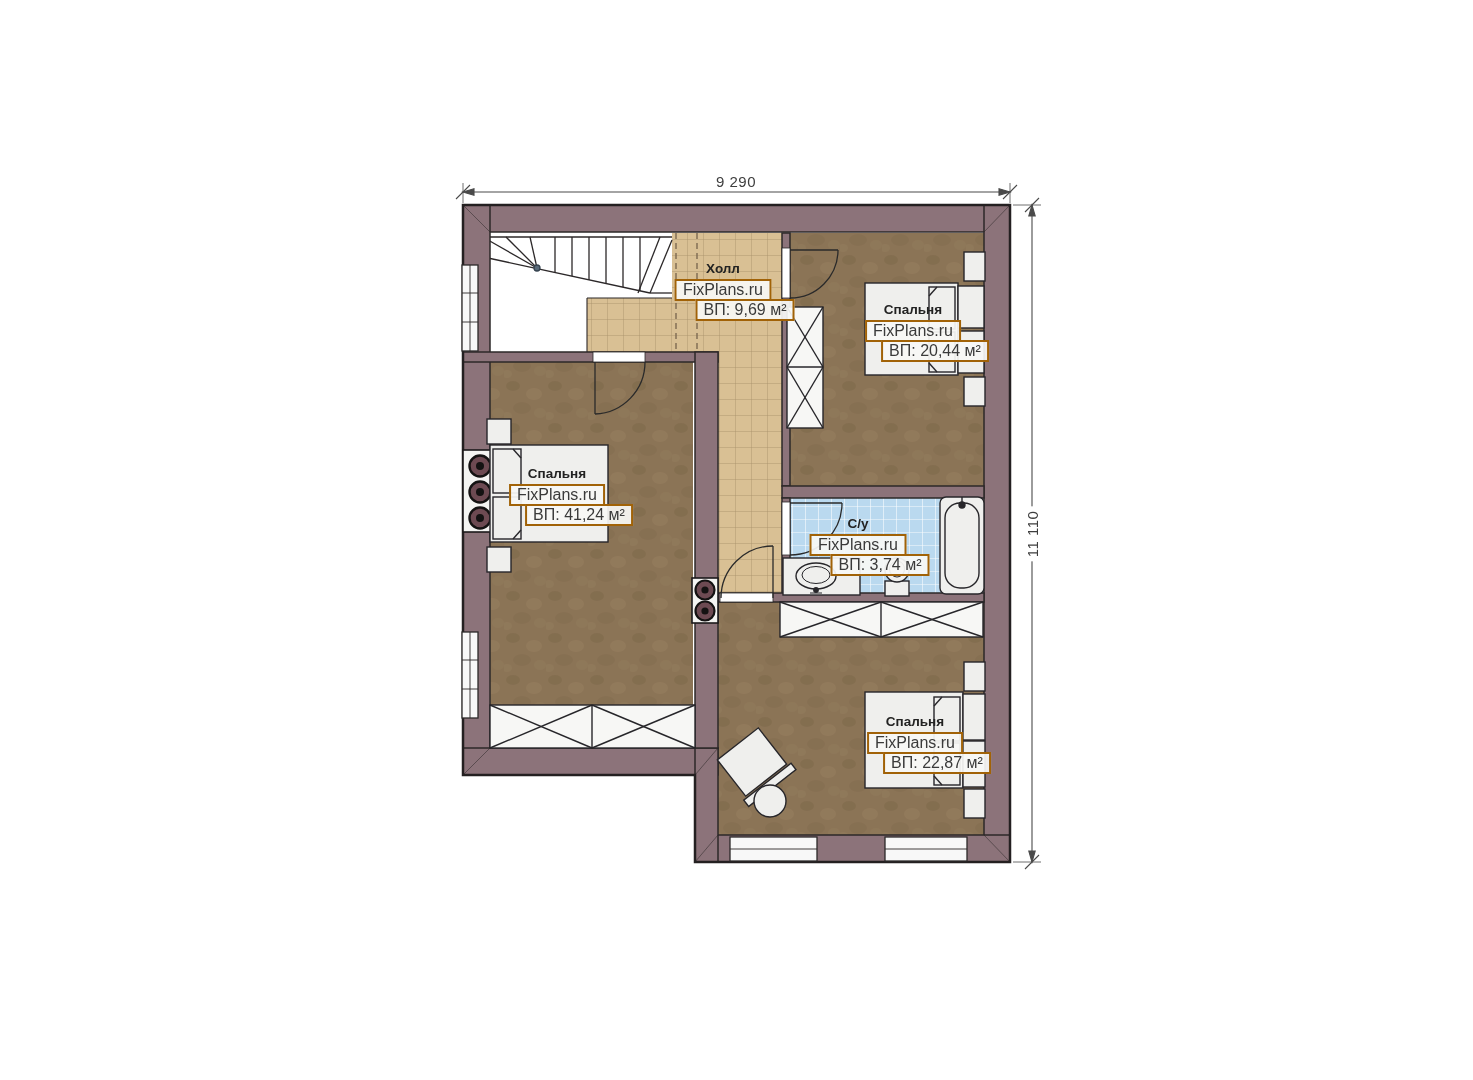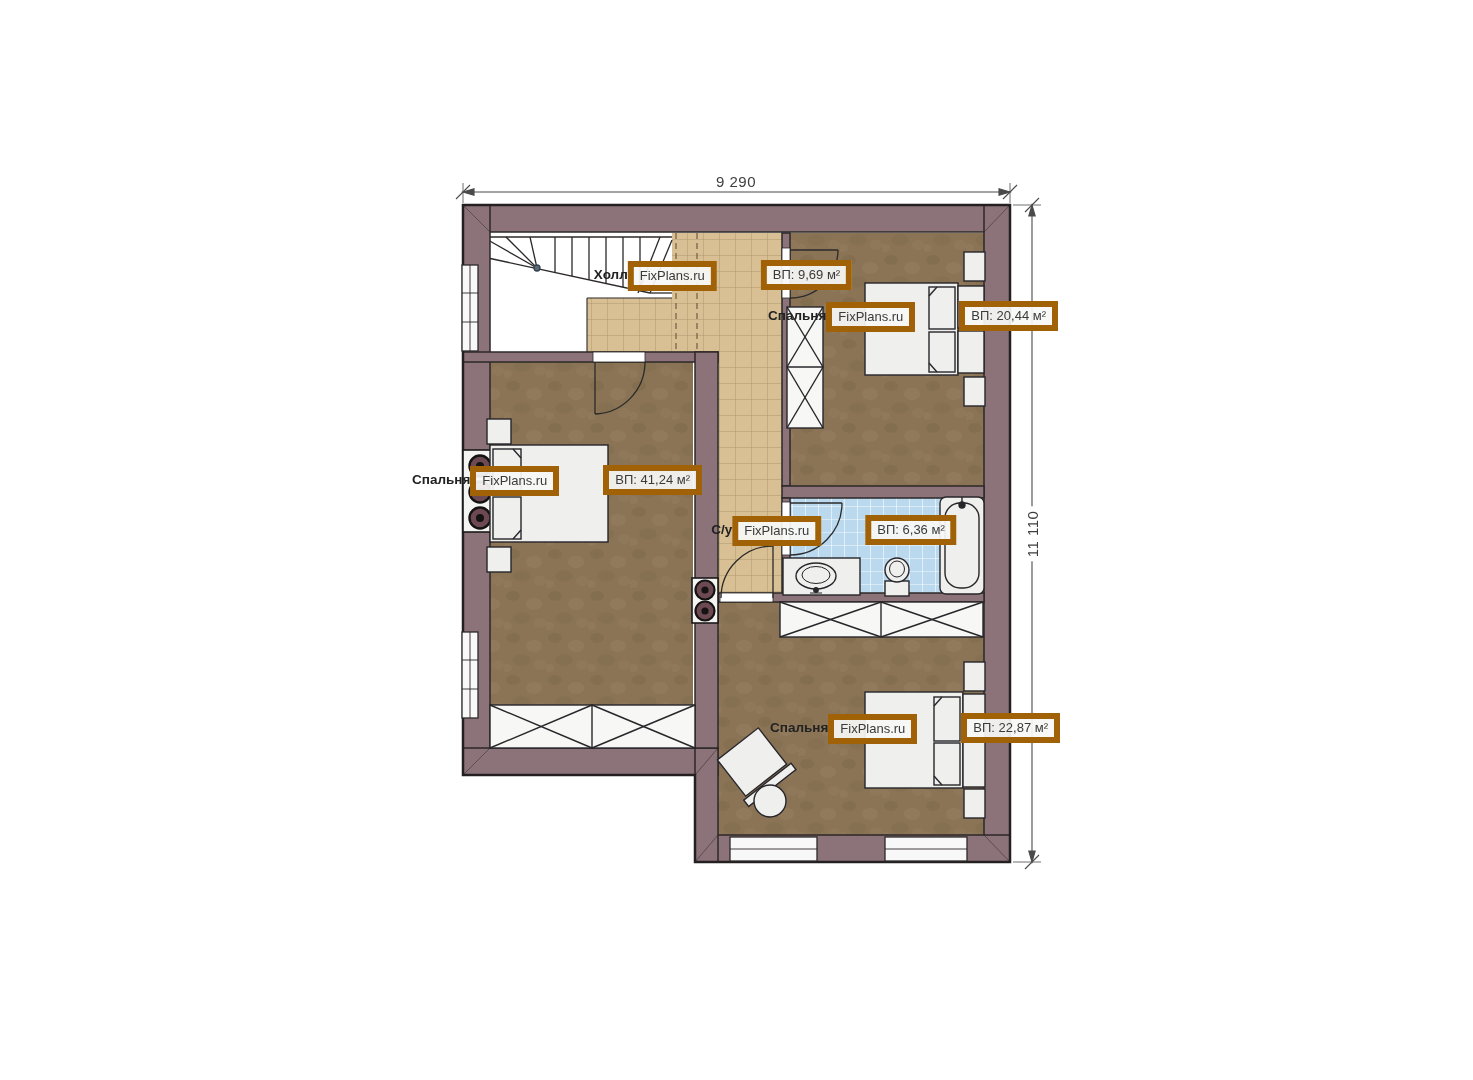--- a/index.html
+++ b/index.html
@@ -3,30 +3,30 @@
 <meta charset="utf-8">
 <style>
   html,body { margin:0; padding:0; background:#ffffff; }
   .canvas {
     position:relative; width:1473px; height:1080px; background:#ffffff;
     font-family:"Liberation Sans", sans-serif; overflow:hidden;
   }
   .plan-svg { position:absolute; left:0; top:0; }
   .room-label {
     position:absolute; transform:translateX(-50%);
-    display:flex; flex-direction:row; align-items:center;
+    display:flex; flex-direction:column; align-items:center;
     z-index:5; pointer-events:none;
   }
   .room-title {
     font-size:13.5px; font-weight:bold; color:#222222;
     margin-bottom:3px; white-space:nowrap;
   }
   .label-box {
-    border:6px solid #a16207; background:rgba(248,247,245,0.93);
-    padding:1px 6px; font-size:13px; line-height:16px; color:#3a3a3a;
+    border:2px solid #a16207; background:rgba(248,247,245,0.93);
+    padding:1px 6px; font-size:16px; line-height:16px; color:#3a3a3a;
     white-space:nowrap; text-align:center;
   }
   .label-box.area { margin-top:-2px;margin-left:44px; }
   .dim-label {
     position:absolute; font-size:15px; color:#3e3e3e; z-index:6;
     white-space:nowrap; letter-spacing:0.5px;
   }
   .dim-label.top { transform:translate(-50%,-100%); }
   .dim-label.right {
     transform:translate(-50%,-50%) rotate(-90deg);
@@ -320,24 +320,24 @@
     <div class="label-box brand">FixPlans.ru</div>
     <div class="label-box area">ВП: 20,44 м²</div>
   </div>
 
   <div class="room-label" style="left:557px; top:466px;">
     <div class="room-title">Спальня</div>
     <div class="label-box brand">FixPlans.ru</div>
     <div class="label-box area">ВП: 41,24 м²</div>
   </div>
 
-  <div class="room-label" style="left:834px; top:516px;justify-content:center;">
+  <div class="room-label" style="left:858px; top:516px;justify-content:center;">
     <div class="room-title">С/у</div>
     <div class="label-box brand">FixPlans.ru</div>
-    <div class="label-box area">ВП: 6,36 м²</div>
+    <div class="label-box area">ВП: 3,74 м²</div>
   </div>
 
   <div class="room-label" style="left:915px; top:714px;">
     <div class="room-title">Спальня</div>
     <div class="label-box brand">FixPlans.ru</div>
     <div class="label-box area">ВП: 22,87 м²</div>
   </div>
 
 </div>
 

